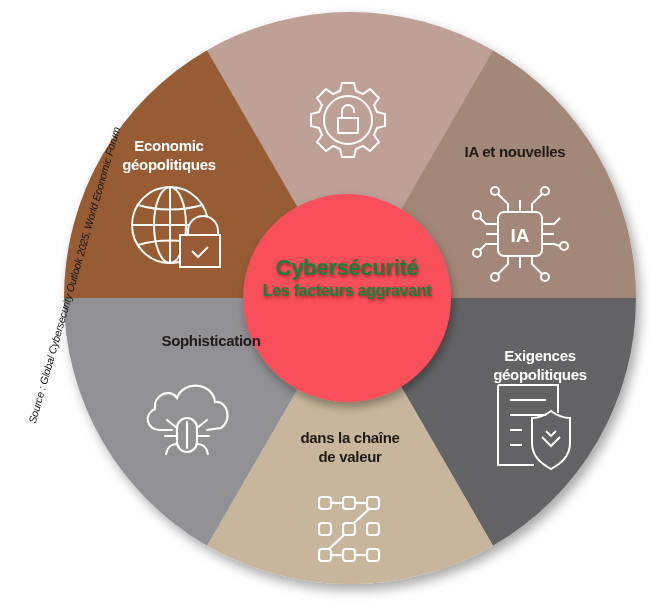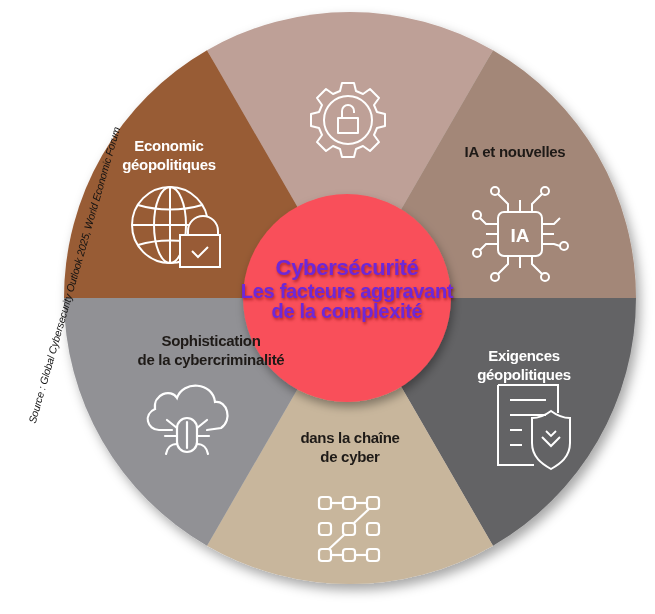--- a/index.html
+++ b/index.html
@@ -1,23 +1,23 @@
 <!DOCTYPE html>
 <html><head>
 <meta charset="utf-8">
 <style>
   html, body { margin: 0; padding: 0; background: #ffffff; }
   body { width: 655px; height: 614px; position: relative; overflow: hidden; font-family: "Liberation Sans", sans-serif; }
   #stage { position: absolute; left: 0; top: 0; width: 655px; height: 614px; }
   .lbl { position: absolute; text-align: center; font-family: "Liberation Sans", sans-serif; font-weight: bold; font-size: 15px; line-height: 19px; letter-spacing: -0.3px; transform: translateX(-50%); white-space: nowrap; }
   .lbl.dark { color: #1e1a17; }
   .lbl.light { color: #ffffff; }
-  .center-text { position: absolute; left: 347px; top: 255px; transform: translateX(-50%); text-align: center; color: #6d28d9; font-family: "Liberation Sans", sans-serif; font-weight: bold; text-shadow: 1px 2px 3px rgba(120,0,0,0.55); white-space: nowrap; }
+  .center-text { position: absolute; left: 347px; top: 255px; transform: translateX(-50%); text-align: center; color: #15803d; font-family: "Liberation Sans", sans-serif; font-weight: bold; text-shadow: 1px 2px 3px rgba(120,0,0,0.55); white-space: nowrap; }
   .center-text .t1 { font-size: 22px; line-height: 26px; letter-spacing: -0.3px; }
-  .center-text .t2 { font-size: 20px; line-height: 20px; letter-spacing: -0.3px; }
+  .center-text .t2 { font-size: 16px; line-height: 20px; letter-spacing: -0.3px; }
   .source { position: absolute; left: 74px; top: 275px; transform: translate(-50%, -50%) rotate(-74deg); font-family: "Liberation Sans", sans-serif; font-size: 10.5px; font-style: italic; color: #111; white-space: nowrap; letter-spacing: -0.2px; }
 </style>
 </head>
 <body>
 
 <div id="stage">
   <svg width="655" height="614" viewBox="0 0 655 614">
     <defs>
       <filter id="shadow" x="-10%" y="-10%" width="125%" height="125%">
         <feDropShadow dx="4" dy="6" stdDeviation="6" flood-color="#000" flood-opacity="0.35"></feDropShadow>
@@ -121,41 +121,39 @@
       <rect x="10" y="10" width="40" height="32" fill="#985b36"></rect>
       <path d="M22,26 L28,32 L38,22"></path>
     </g>
 
     <circle cx="347" cy="298" r="104" fill="#f9505a" filter="url(#shadow2)"></circle>
   </svg>
 
   <div class="center-text">
     <div class="t1">Cybersécurité</div>
     <div class="t2">Les facteurs aggravant</div>
-    <div class="t2">de la complexité</div>
   </div>
 
 
   <div class="lbl dark" style="left:515px; top:142px;">
     <div>IA et nouvelles</div>
   </div>
 
-  <div class="lbl light" style="left:524px; top:346px;">
+  <div class="lbl light" style="left:540px; top:346px;">
     <div>Exigences</div>
     <div>géopolitiques</div>
   </div>
 
   <div class="lbl dark" style="left:350px; top:428px;">
     <div>dans la chaîne</div>
-    <div>de cyber</div>
+    <div>de valeur</div>
   </div>
 
   <div class="lbl dark" style="left:175px; top:331px;margin-left:36px;">
     <div>Sophistication</div>
-    <div>de la cybercriminalité</div>
   </div>
 
   <div class="lbl light" style="left:169px; top:136px;">
     <div>Economic</div>
     <div>géopolitiques</div>
   </div>
 
   <div class="source">Source : Global Cybersecurity Outlook 2025, World Economic Forum</div>
 </div>
 

